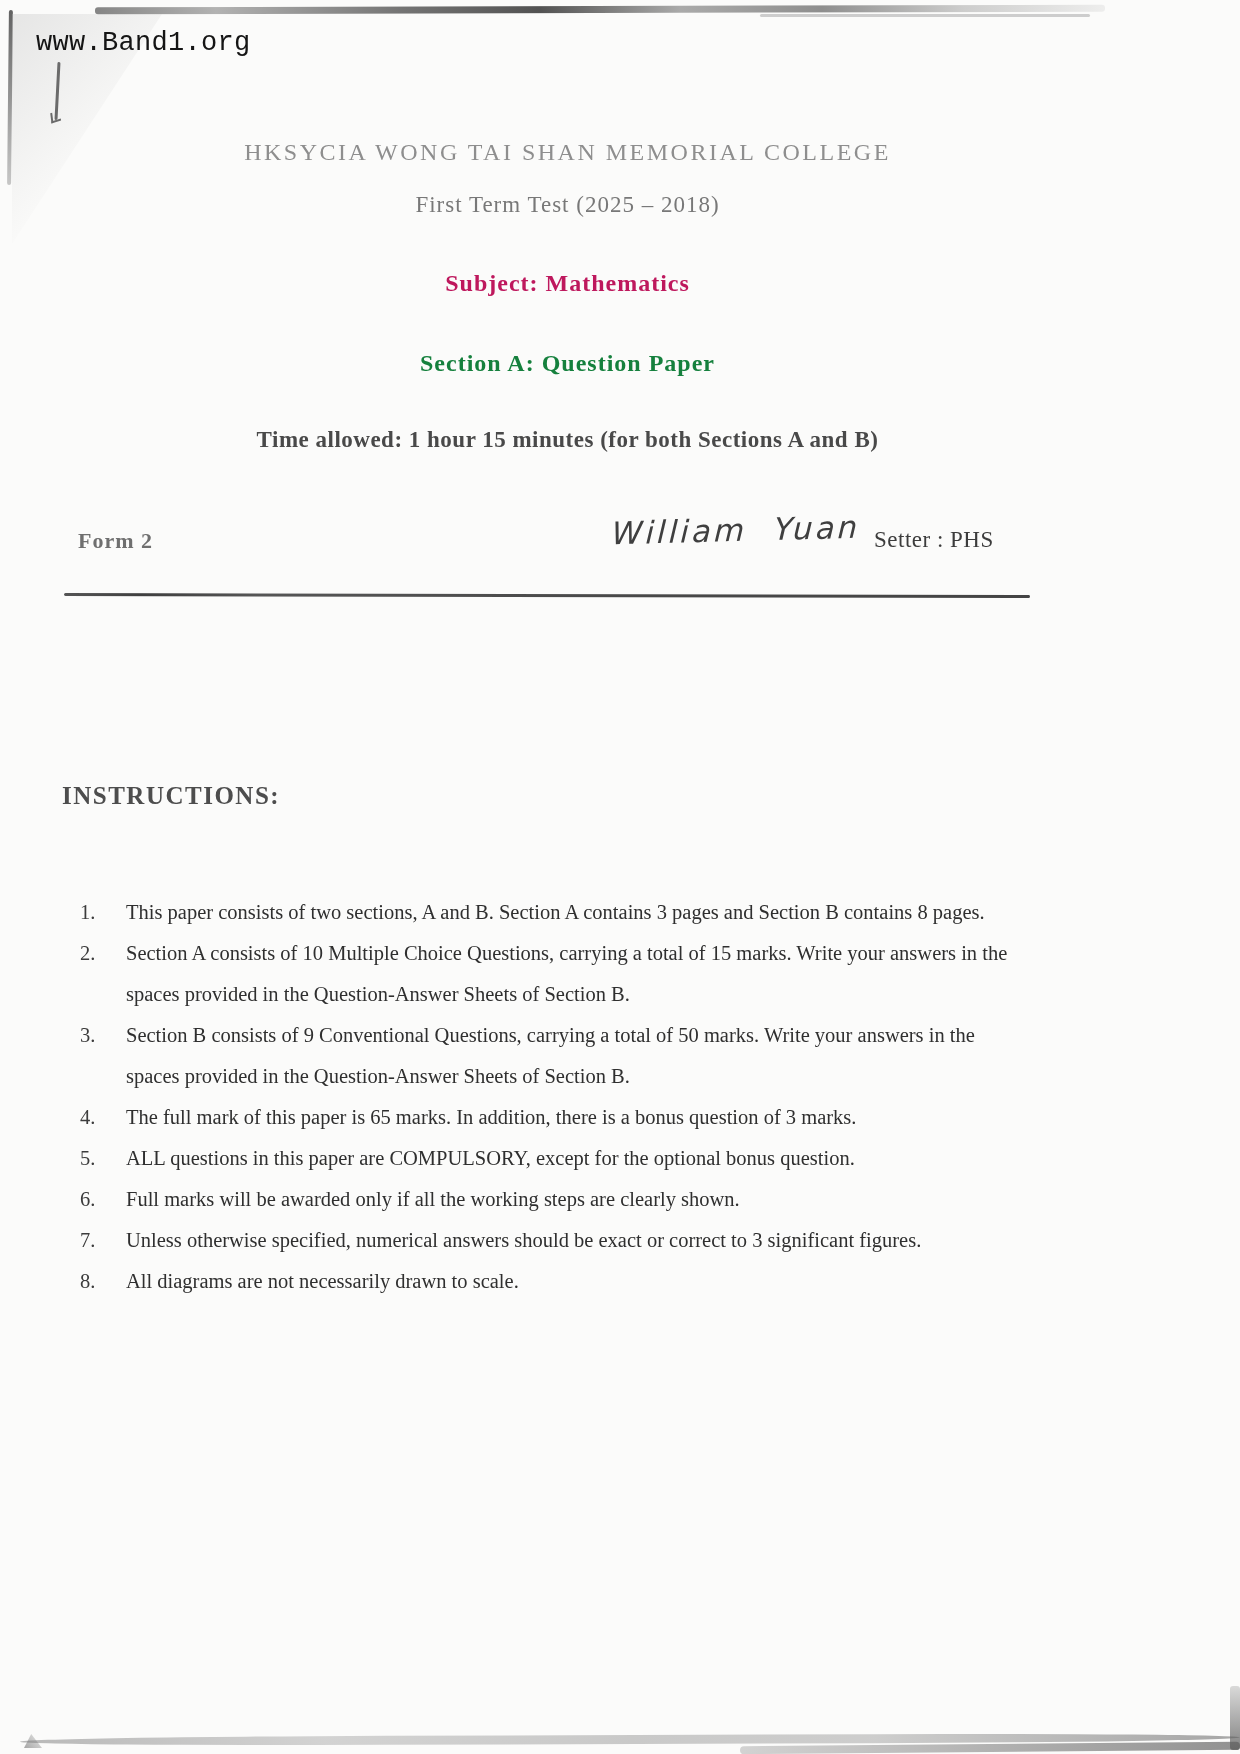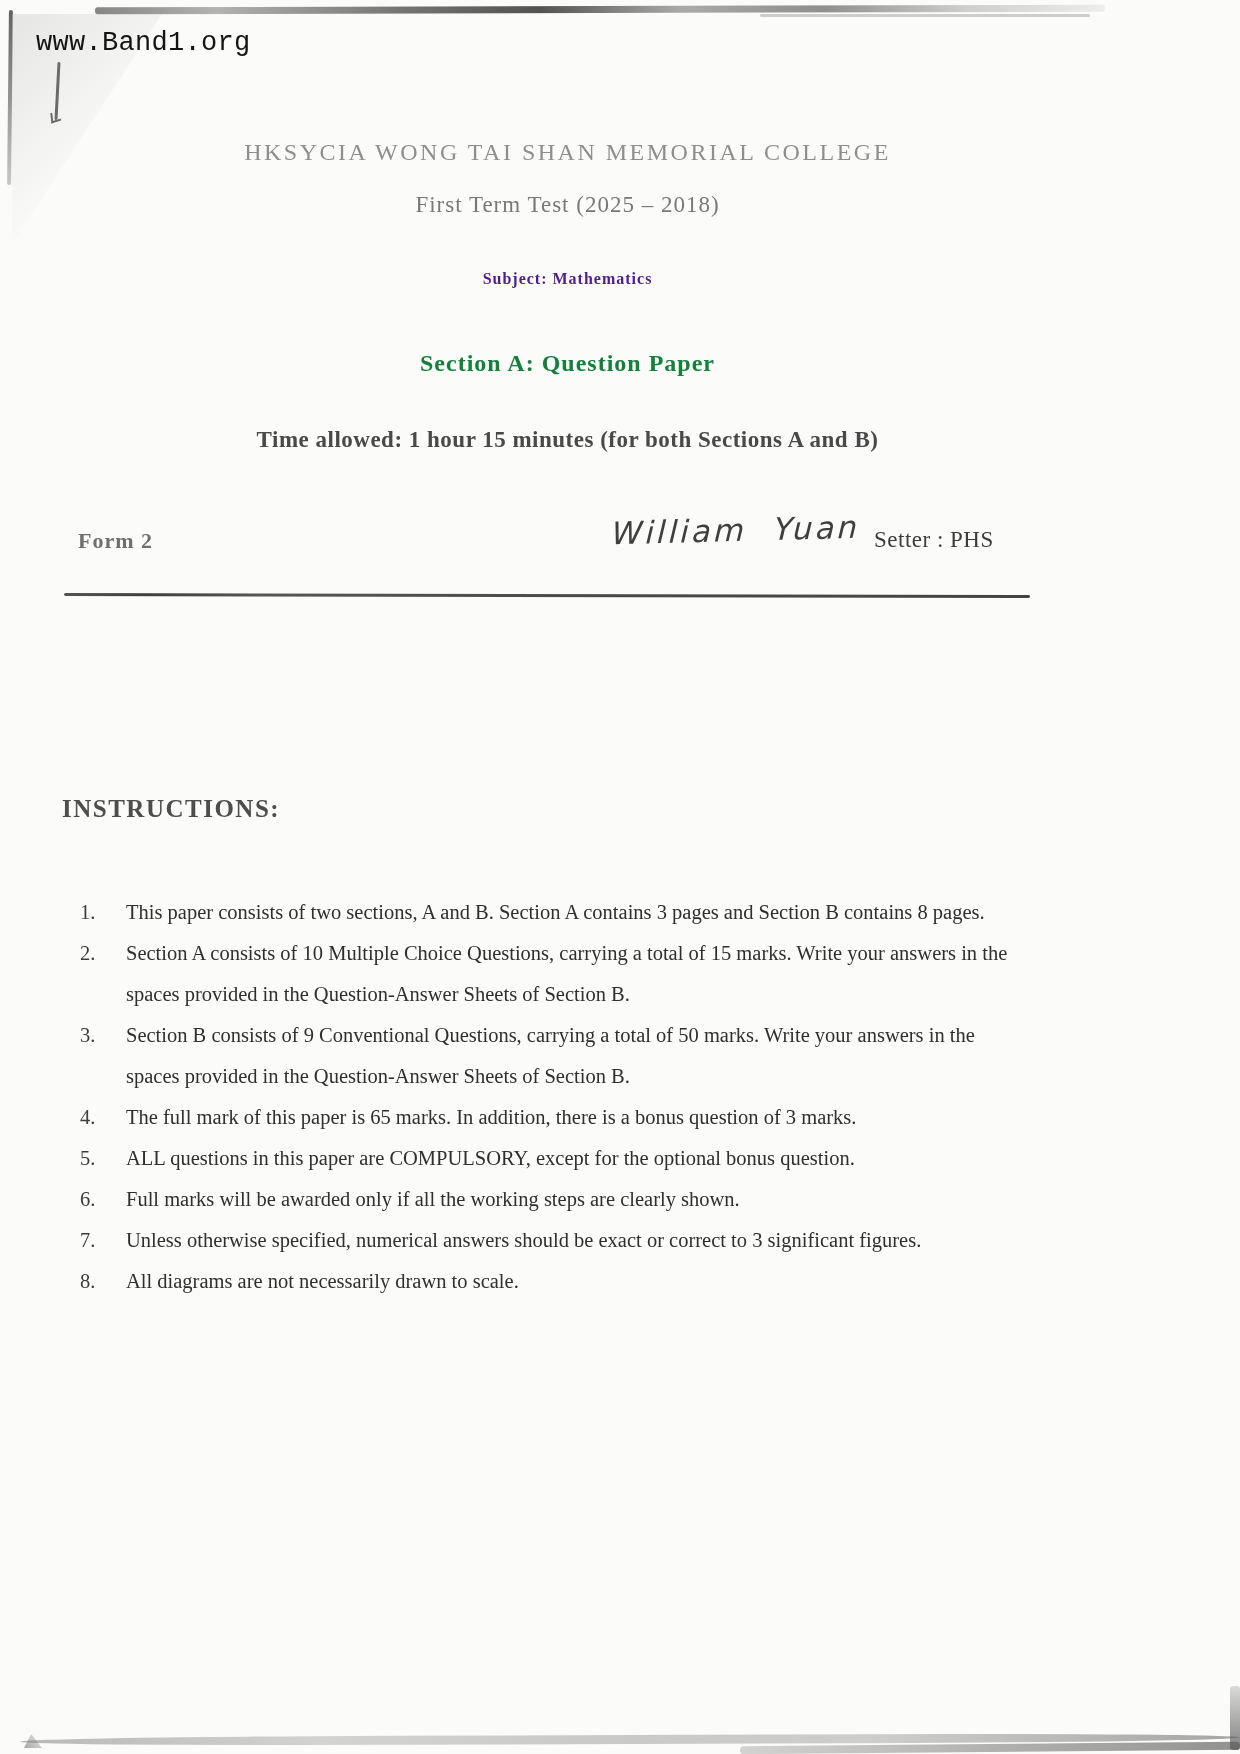--- a/index.html
+++ b/index.html
@@ -79,21 +79,21 @@
   .school{
     position:absolute;top:114px;width:100%;
     font-size:24px;color:#8e8e8e;letter-spacing:2.5px;font-weight:500;margin-top:25px;
   }
   .term{
     position:absolute;top:192px;width:100%;
     font-size:23px;color:#787878;letter-spacing:1px;
   }
   .subject{
     position:absolute;top:270px;width:100%;
-    font-size:16px;color:#4c1d95;font-weight:bold;letter-spacing:1px;
+    font-size:24px;color:#be185d;font-weight:bold;letter-spacing:1px;
   }
   .sectiona{
     position:absolute;top:350px;width:100%;
     font-size:24px;color:#15803d;font-weight:bold;letter-spacing:1px;
   }
   .timeallowed{
     position:absolute;top:427px;width:100%;
     font-size:23px;color:#494949;font-weight:bold;letter-spacing:.5px;
   }
 
@@ -115,21 +115,21 @@
   }
   .head-rule{
     position:absolute;top:594px;left:64px;width:966px;height:3px;
     background:linear-gradient(90deg,#555 0%,#3f3f3f 8%,#555 20%,#484848 60%,#444 100%);
     transform:rotate(.12deg);border-radius:2px;
   }
 
   
   .instructions-heading{
     position:absolute;top:782px;left:62px;
-    font-size:25px;font-weight:bold;color:#4d4d4d;letter-spacing:1.5px;margin-top:13px;
+    font-size:25px;font-weight:bold;color:#4d4d4d;letter-spacing:1.5px;
   }
   .inst-list{
     position:absolute;top:892px;left:80px;width:945px;
     font-size:20.5px;color:#2f2f2f;line-height:41px;
   }
   .inst-item{display:flex;align-items:flex-start;}
   .inst-num{width:46px;flex:0 0 46px;color:#3c3c3c;}
   .inst-text{flex:1;}
 
   

